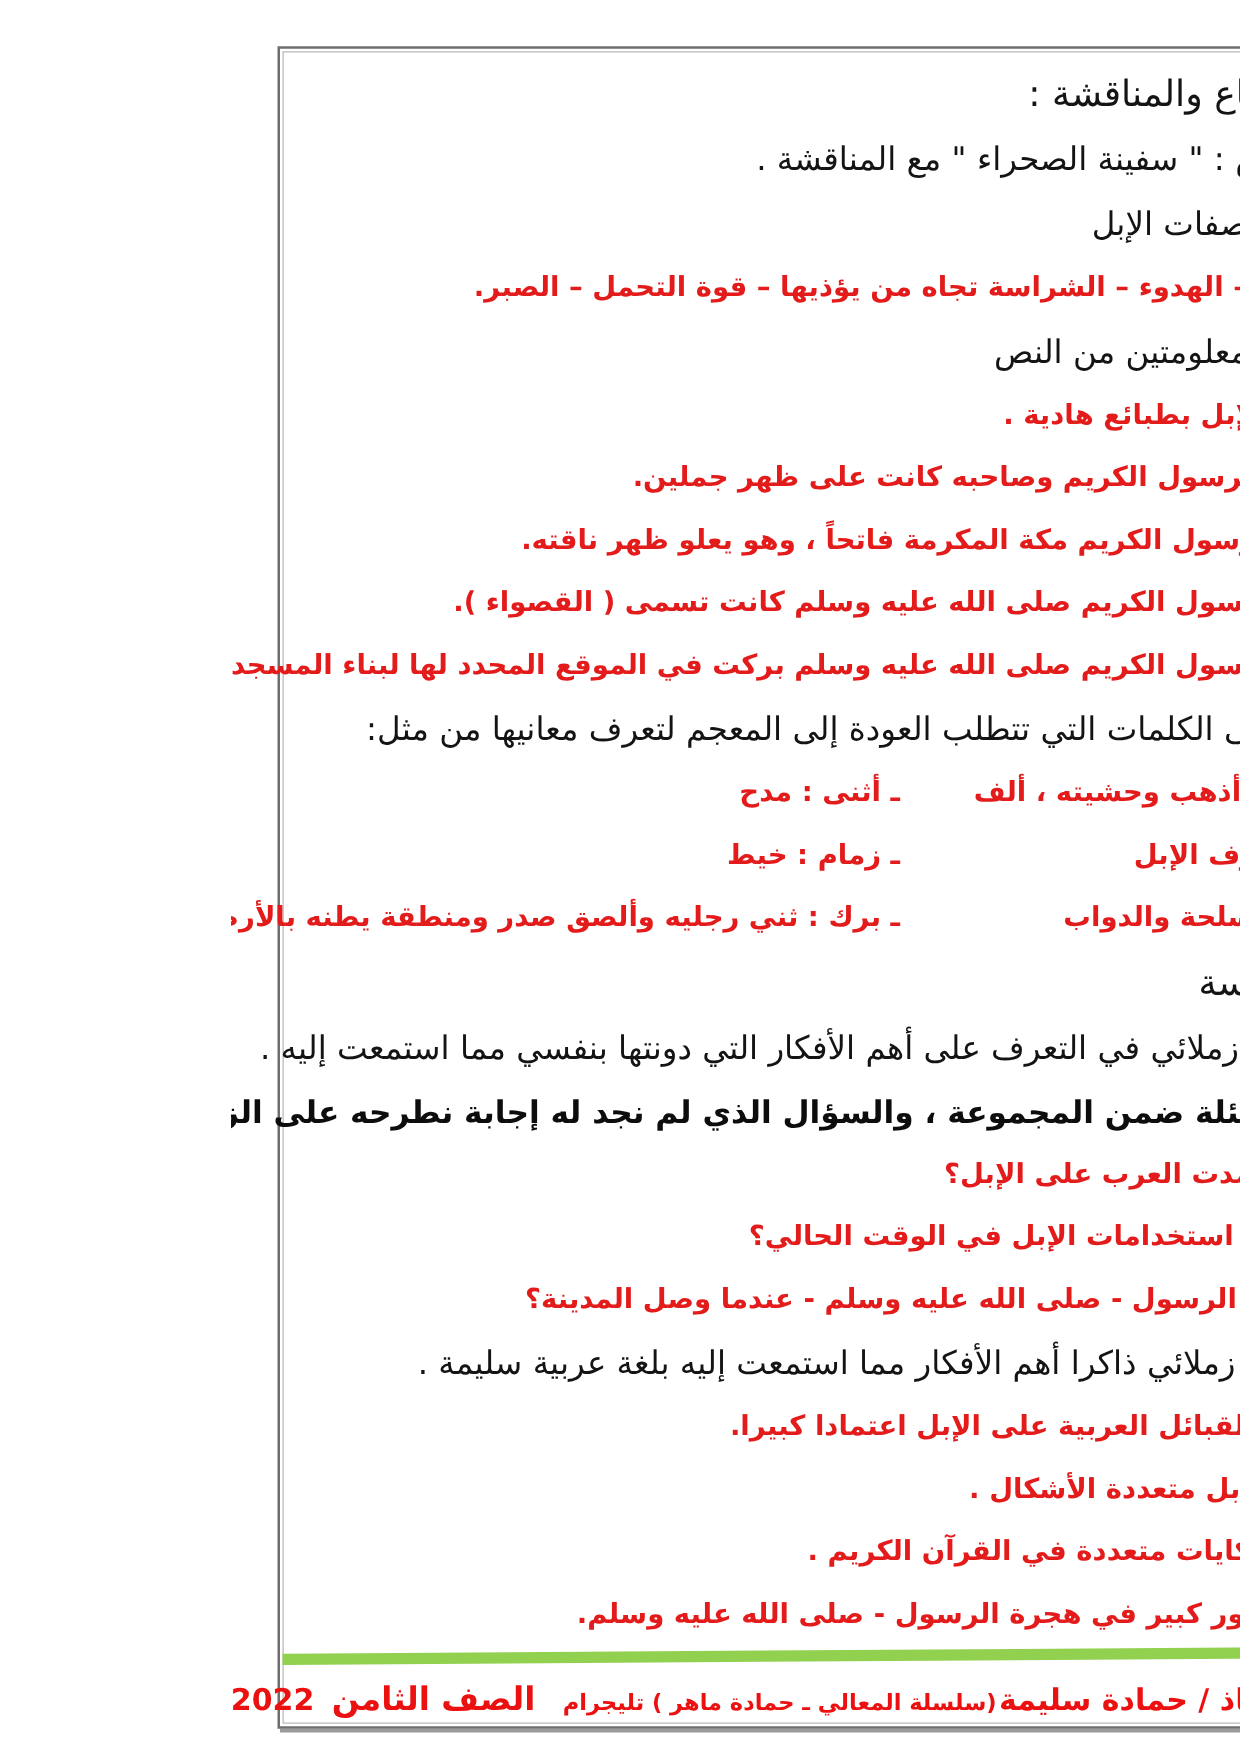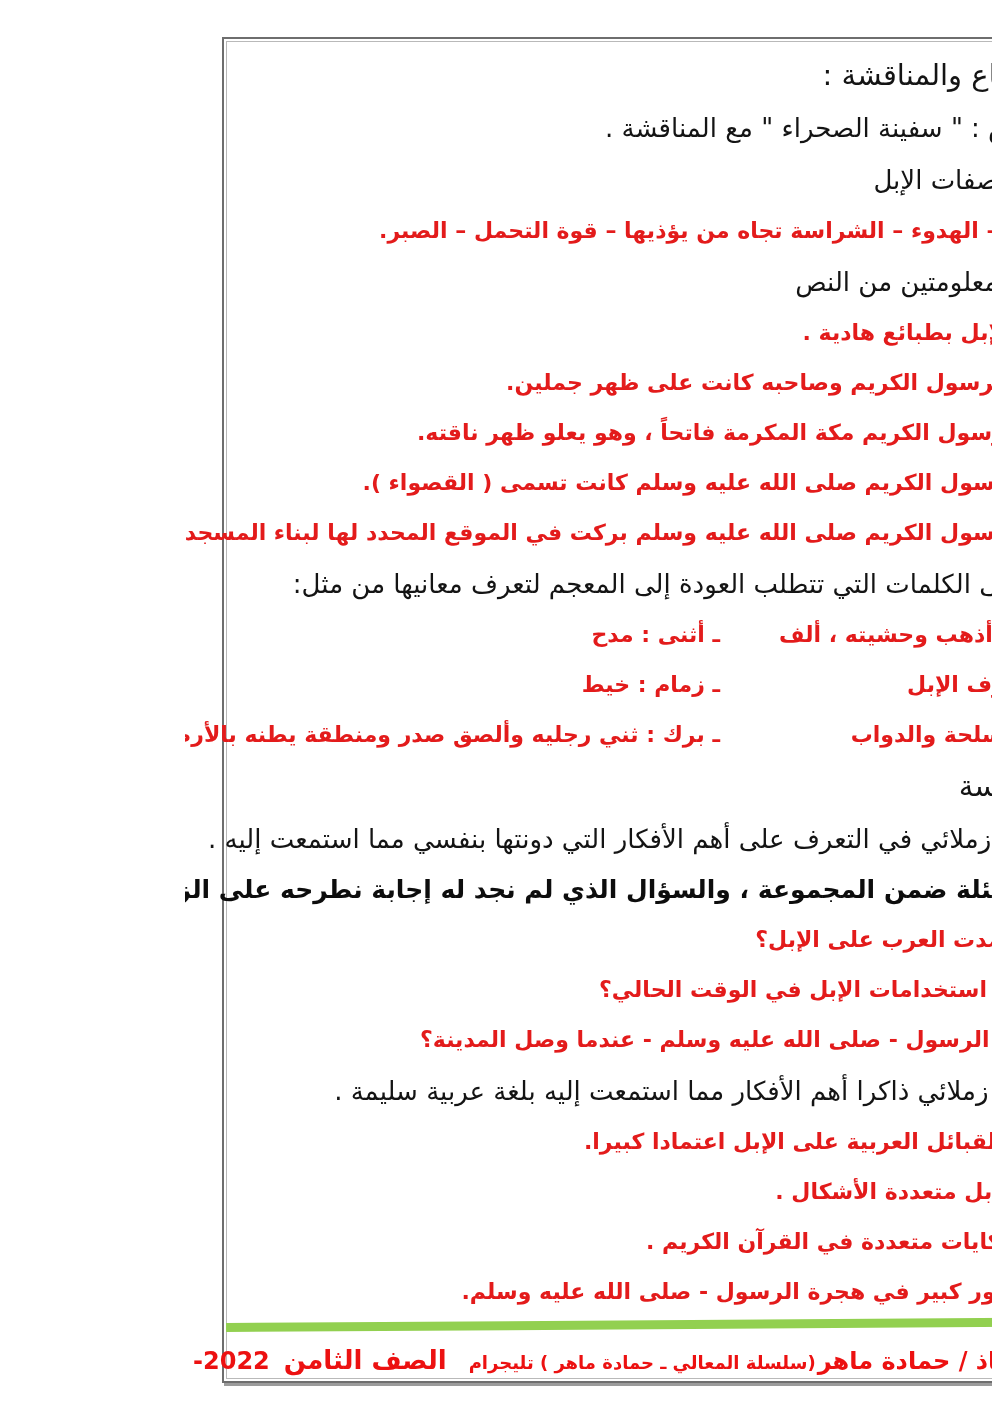--- a/index.html
+++ b/index.html
@@ -107,19 +107,19 @@
     <div class="line black">ـ  أتحدث مع زملائي ذاكرا أهم الأفكار مما استمعت إليه بلغة عربية سليمة .</div>
     <div class="line red ind-md">ـ اعتماد القبائل العربية على الإبل اعتمادا كبيرا.</div>
     <div class="line red ind-md">ـ طباع الإبل متعددة الأشكال .</div>
     <div class="line red ind-md">ـ للإبل  حكايات متعددة في القرآن الكريم .</div>
     <div class="line red ind-md">ـ للناقة دور كبير في هجرة  الرسول - صلى الله عليه وسلم.</div>
   </div>
 
   <div class="footer-bar"></div>
 
   <div class="footer-row">
-    <span class="f-prep">إعداد الأستاذ / حمادة ماهر</span>
+    <span class="f-prep">إعداد الأستاذ / حمادة سليمة</span>
     <span class="f-series">(سلسلة المعالي ـ حمادة ماهر ) تليجرام</span>
     <span class="f-grade">الصف الثامن</span>
     <span class="f-years">2022- 2023</span>
 
   </div>
 </div>
 
 </body></html>

